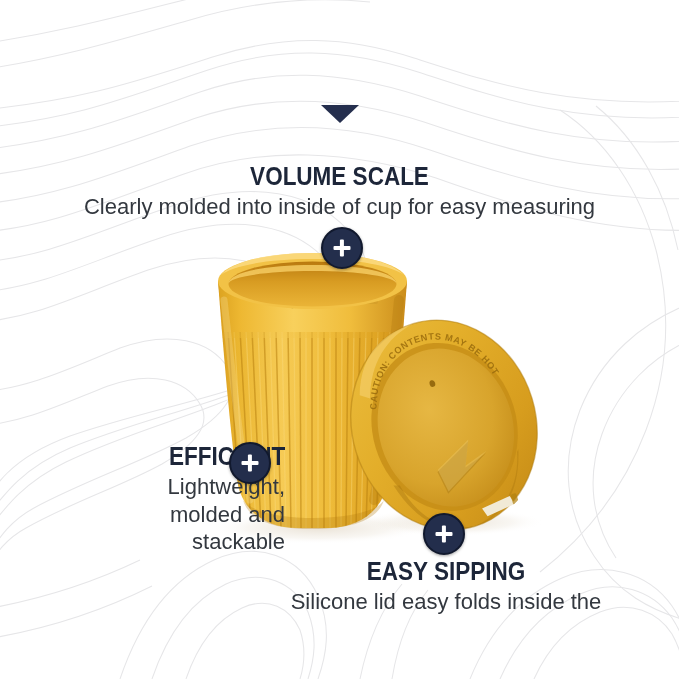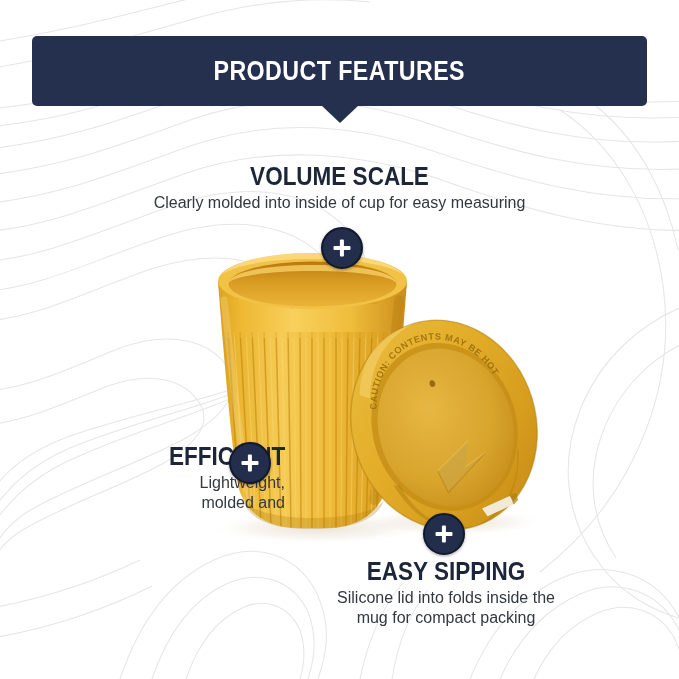--- a/index.html
+++ b/index.html
@@ -23,21 +23,21 @@
          border-top:18px solid #252f4e;}
 
   
   #product{position:absolute;left:0;top:0;width:679px;height:679px;z-index:2;}
 
   
   .callout{position:absolute;z-index:7;}
   .c-title{color:#1d2639;font-weight:bold;font-size:25px;line-height:1.05;
            font-family:"Liberation Sans Narrow","Liberation Sans",sans-serif;
            transform:scaleX(.9);white-space:nowrap;}
-  .c-desc{color:#33383f;font-size:16px;line-height:1.24;margin-top:4px;}
+  .c-desc{color:#33383f;font-size:22px;line-height:1.24;margin-top:4px;}
 
   #co-volume{left:0;top:163px;width:679px;text-align:center;}
   #co-volume .c-title{transform-origin:center;}
 
   #co-efficient{left:60px;top:443px;width:225px;text-align:right;}
   #co-efficient .c-title{transform-origin:right center;display:inline-block;}
 
   #co-sipping{left:266px;top:558px;width:360px;text-align:center;}
   #co-sipping .c-title{transform-origin:center;}
 
@@ -91,23 +91,20 @@
       <path d="M-20 44 C 64 32, 128 14, 200 -4"></path>
 
       <path d="M700 300 C 640 320, 600 360, 580 410 C 560 462, 566 514, 594 556 C 616 590, 648 612, 700 624"></path>
       <path d="M700 336 C 652 354, 618 390, 602 434 C 586 478, 592 522, 616 558"></path>
 
       <path d="M-20 610 C 40 600, 90 584, 140 560"></path>
       <path d="M-20 640 C 46 630, 100 612, 152 586"></path>
     </g>
   </svg>
 
-  <div id="banner">
-    <div id="banner-title">PRODUCT FEATURES</div>
-  </div>
   <div id="notch"></div>
 
   <svg id="product" viewBox="0 0 679 679" aria-hidden="true">
     <defs>
       <linearGradient id="bodyG" x1="0" y1="0" x2="1" y2="0">
         <stop offset="0" stop-color="#d79a1d"></stop>
         <stop offset="0.10" stop-color="#eab52f"></stop>
         <stop offset="0.34" stop-color="#f6cb55"></stop>
         <stop offset="0.58" stop-color="#efbc3a"></stop>
         <stop offset="0.84" stop-color="#dfa423"></stop>
@@ -259,28 +256,28 @@
   <div class="callout" id="co-volume">
     <div class="c-title">VOLUME SCALE</div>
     <div class="c-desc">Clearly molded into inside of cup for easy measuring</div>
   </div>
 
   <div class="callout" id="co-efficient">
     <div class="c-title">EFFICIENT</div>
     <div class="c-desc">
       <div>Lightweight,</div>
       <div>molded and</div>
+      <div>stackable</div>
     </div>
   </div>
 
   <div class="callout" id="co-sipping">
     <div class="c-title">EASY SIPPING</div>
     <div class="c-desc">
-      <div>Silicone lid into folds inside the</div>
-      <div>mug for compact packing</div>
+      <div>Silicone lid easy folds inside the</div>
     </div>
   </div>
 
   <div class="badge" id="badge-volume"></div>
   <div class="badge" id="badge-efficient"></div>
   <div class="badge" id="badge-sipping"></div>
 
 </div>
 
 </body></html>

